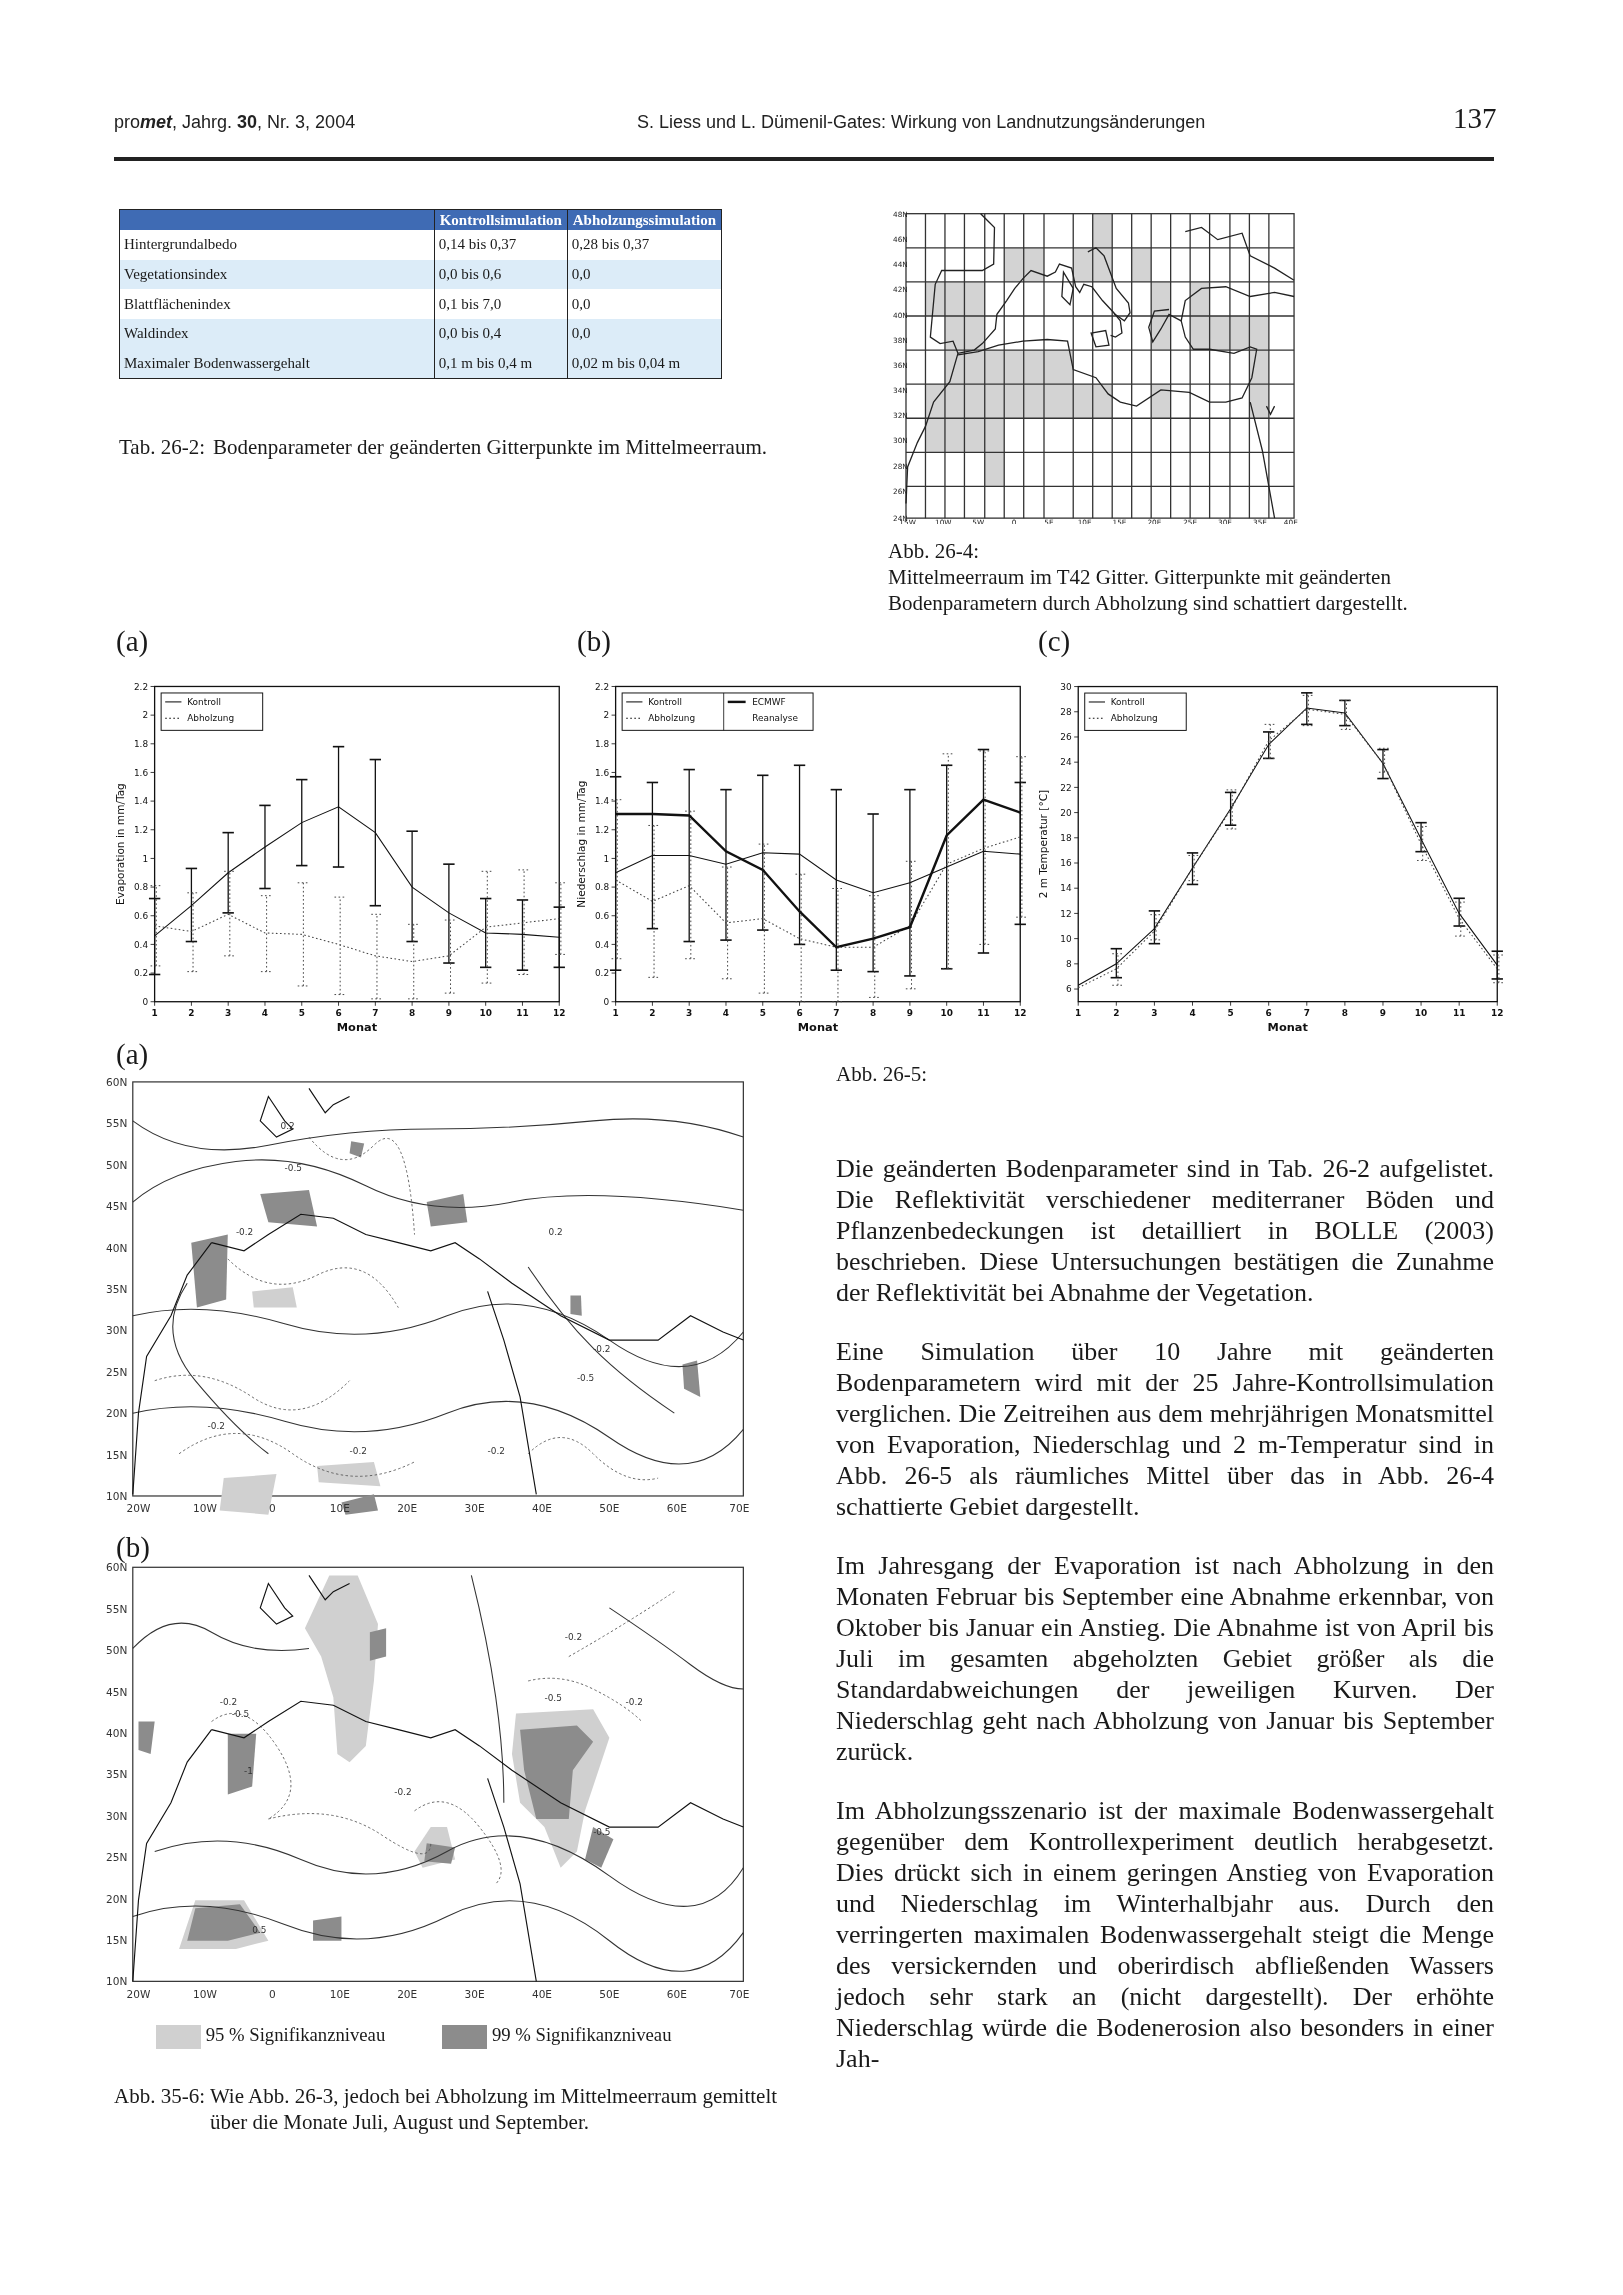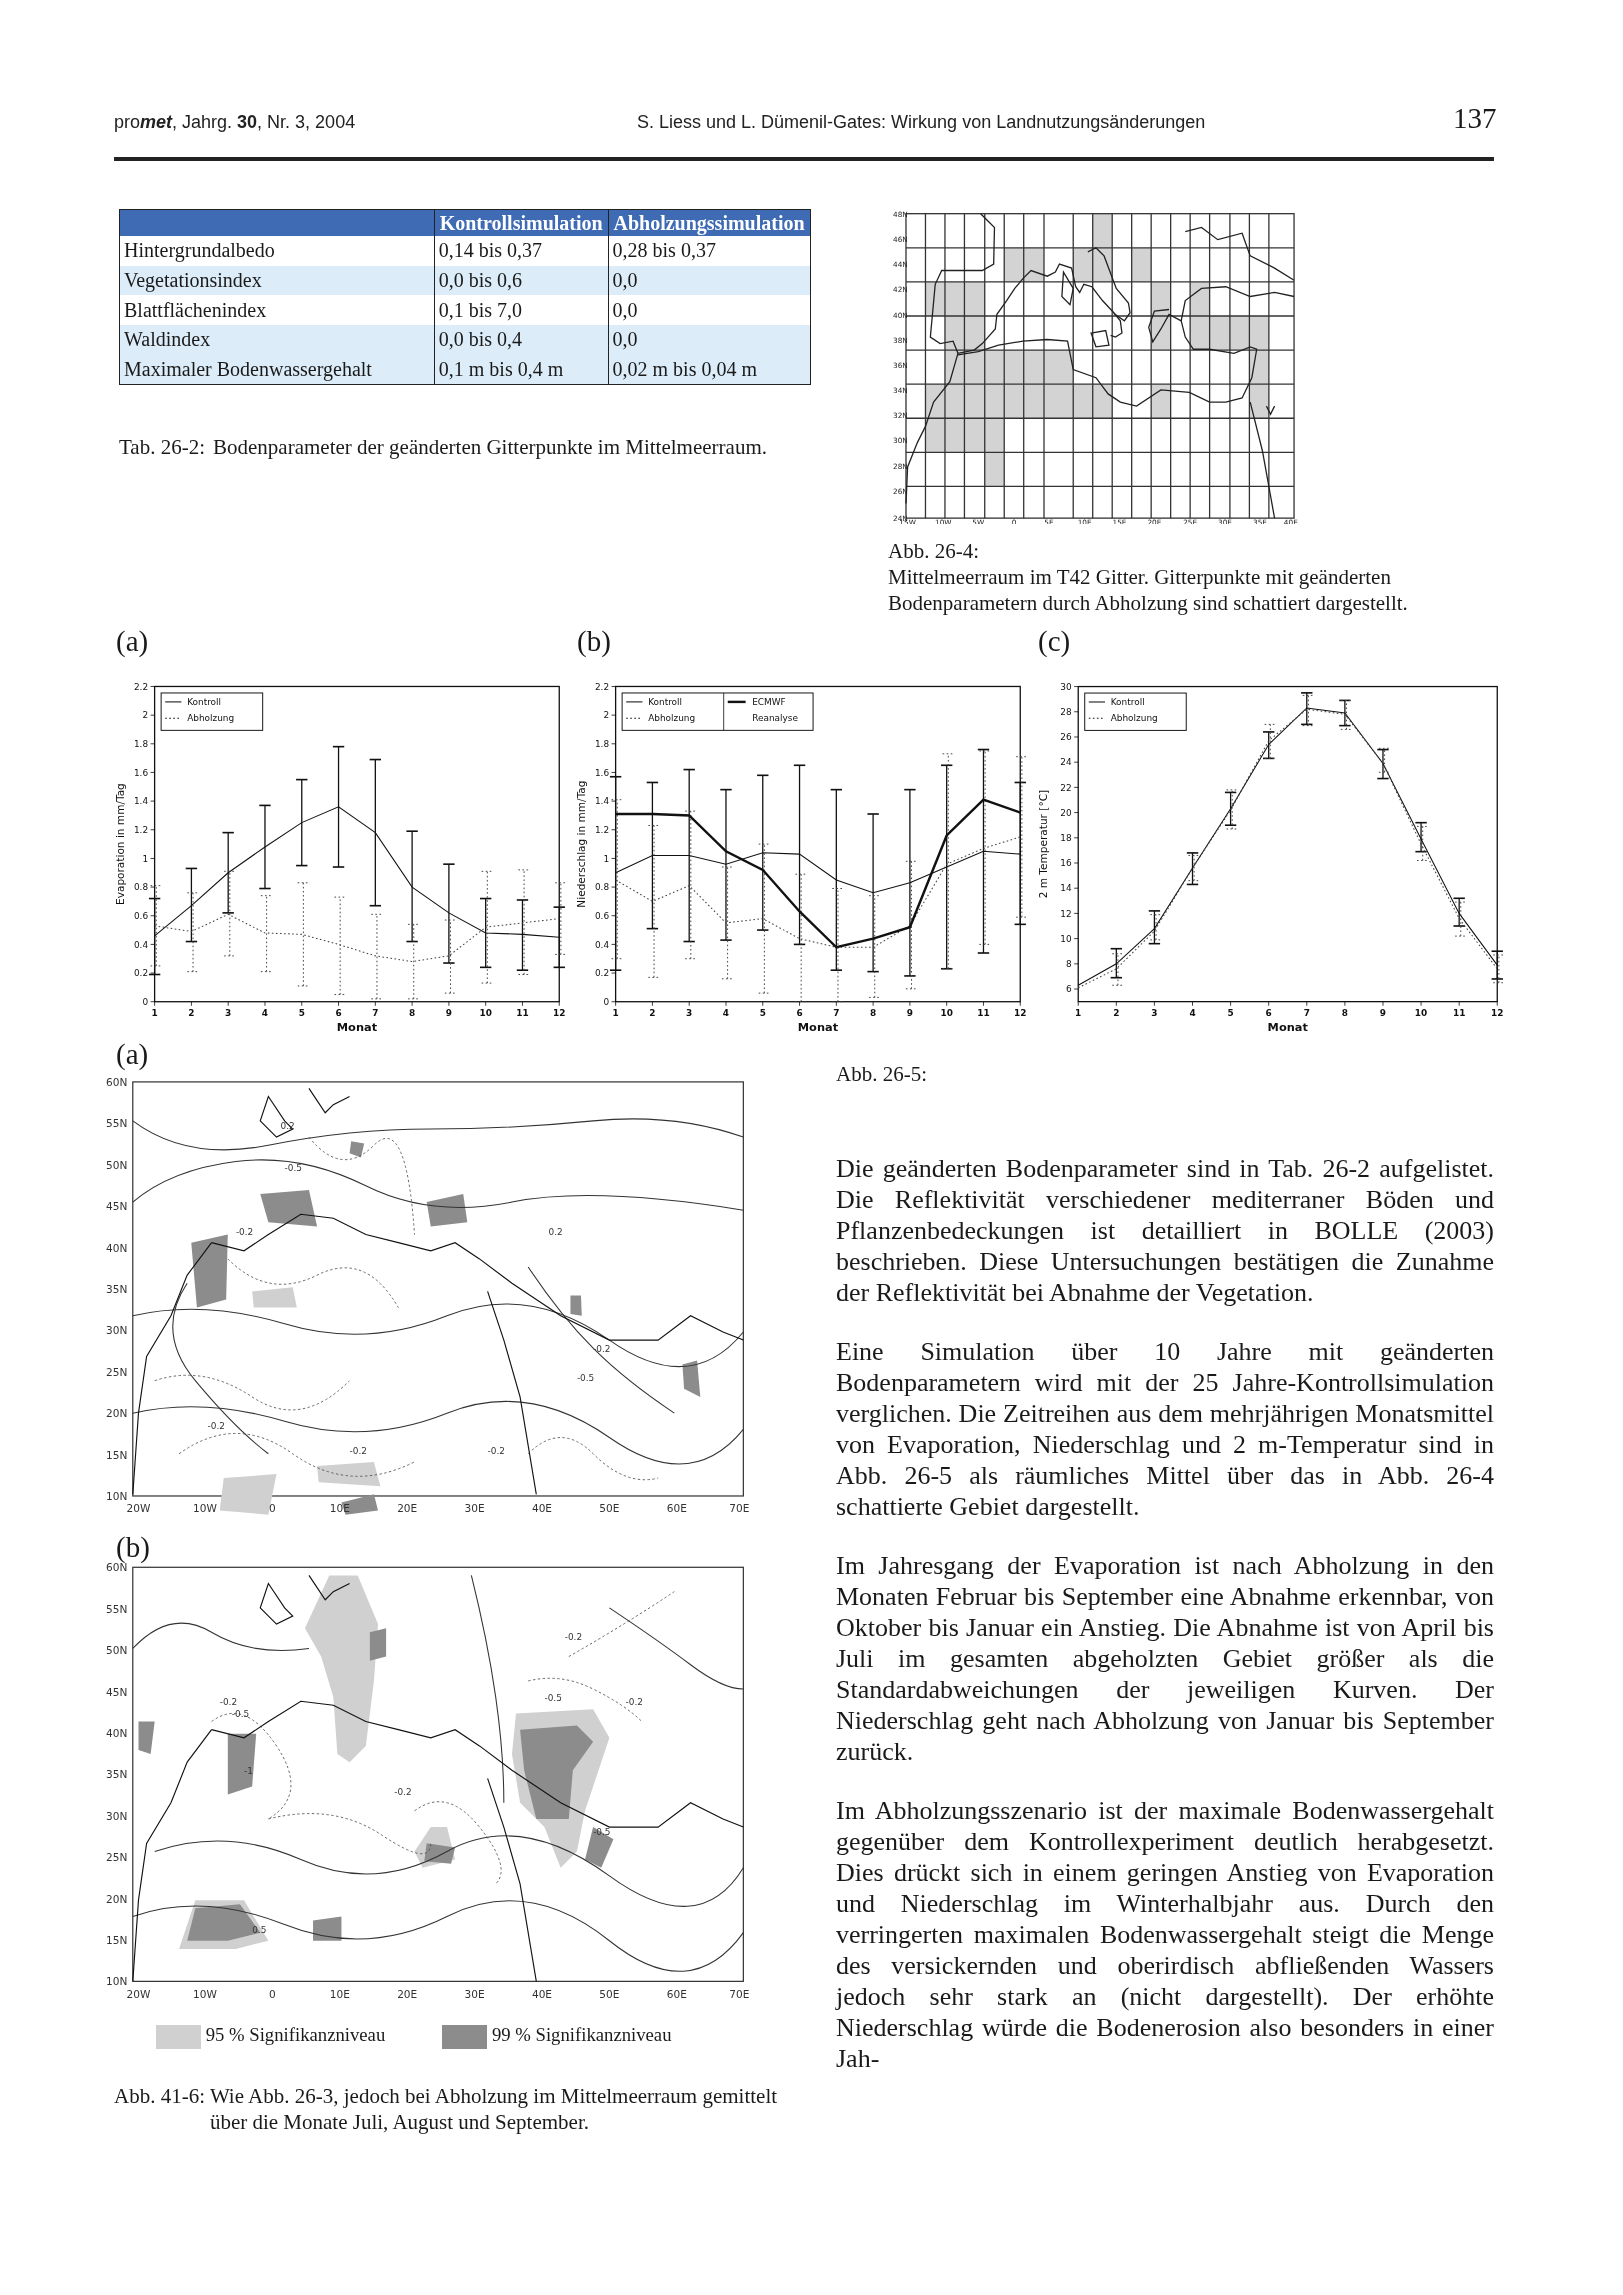--- a/index.html
+++ b/index.html
@@ -1,21 +1,21 @@
 <!DOCTYPE html>
 <html style="font-size:13px"><head>
 <meta charset="utf-8">
 <style>
   html,body{margin:0;padding:0;background:#fff;}
   body{width:1624px;height:2295px;position:relative;font-family:"Liberation Serif",serif;color:#1a1a1a;overflow:hidden;}
   .abs{position:absolute;}
   .hdr{font-family:"Liberation Sans",sans-serif;font-size:18px;color:#222;}
   .hdr-rule{left:114px;top:157px;width:1380px;height:4px;background:#222;}
   .pagenum{font-family:"Liberation Serif",serif;font-size:29px;}
-  table.params{border-collapse:collapse;font-size:20px;font-family:"Liberation Serif",serif;padding-left:12px;}
+  table.params{border-collapse:collapse;font-size:15px;font-family:"Liberation Serif",serif;padding-left:12px;}
   table.params th{background:#3f6bb4;color:#fff;font-weight:bold;padding:1.6px 4.9px;text-align:left;border-left:1.6px solid #222;white-space:nowrap;}
   table.params td{padding:0.8px 4px;border-left:1.6px solid #222;white-space:nowrap;height:28px;}
   table.params tr:nth-child(odd) td{background:#dcecf8;}
   table.params{border:1.6px solid #222;}
   .caption{font-size:21px;line-height:26px;}
   .hang{display:flex;}
   .hang .lbl{flex:none;padding-right:8px;}
   .body-text{font-size:26px;line-height:31px;text-align:justify;}
   .body-text p{margin:0 0 28px 0;}
   .panel-label{font-size:29px;}
@@ -755,21 +755,21 @@
     <span class="legend-sw" style="background:#d0d0d0;"></span>
     <span>95 % Signifikanzniveau</span>
   </div>
   <div>
     <span class="legend-sw" style="background:#8c8c8c;"></span>
     <span>99 % Signifikanzniveau</span>
   </div>
 </div>
 
 <div class="abs caption hang" style="left:114px;top:2083px;width:674px;">
-  <span class="lbl" style="padding-right:4.9px;">Abb. 41-6:</span>
+  <span class="lbl" style="padding-right:4.9px;">Abb. 35-6:</span>
   <span>Wie Abb. 26-3, jedoch bei Abholzung im Mittelmeerraum gemittelt über die Monate Juli, August und September.</span>
 </div>
 
 <div class="abs body-text" style="left:836px;top:1153px;width:658px;">
   <p>Die geänderten Bodenparameter sind in Tab. 26-2 aufgelistet. Die Reflektivität verschiedener mediterraner Böden und Pflanzenbedeckungen ist detailliert in BOLLE (2003) beschrieben. Diese Untersuchungen bestätigen die Zunahme der Reflektivität bei Abnahme der Vegetation.</p>
   <p>Eine Simulation über 10 Jahre mit geänderten Bodenparametern wird mit der 25 Jahre-Kontrollsimulation verglichen. Die Zeitreihen aus dem mehrjährigen Monatsmittel von Evaporation, Niederschlag und 2 m-Temperatur sind in Abb. 26-5 als räumliches Mittel über das in Abb. 26-4 schattierte Gebiet dargestellt.</p>
   <p>Im Jahresgang der Evaporation ist nach Abholzung in den Monaten Februar bis September eine Abnahme erkennbar, von Oktober bis Januar ein Anstieg. Die Abnahme ist von April bis Juli im gesamten abgeholzten Gebiet größer als die Standardabweichungen der jeweiligen Kurven. Der Niederschlag geht nach Abholzung von Januar bis September zurück.</p>
   <p>Im Abholzungsszenario ist der maximale Bodenwassergehalt gegenüber dem Kontrollexperiment deutlich herabgesetzt. Dies drückt sich in einem geringen Anstieg von Evaporation und Niederschlag im Winterhalbjahr aus. Durch den verringerten maximalen Bodenwassergehalt steigt die Menge des versickernden und oberirdisch abfließenden Wassers jedoch sehr stark an (nicht dargestellt). Der erhöhte Niederschlag würde die Bodenerosion also besonders in einer Jah-</p>
 </div>
 

